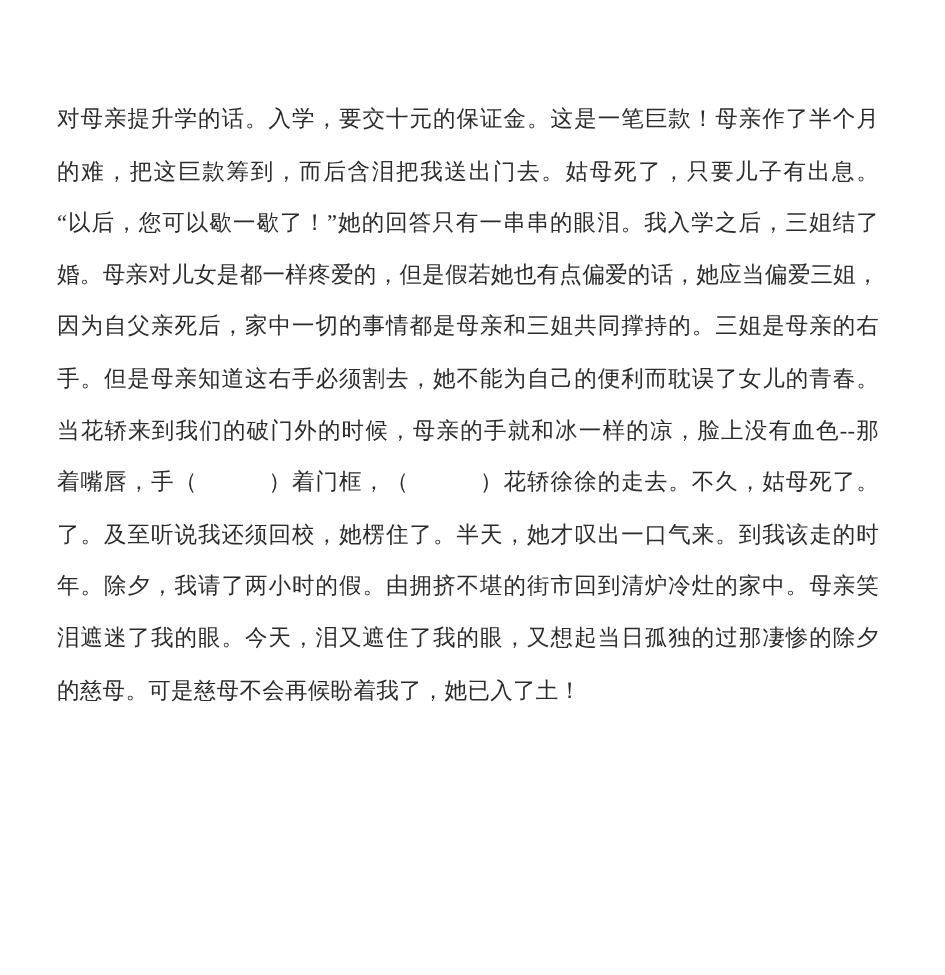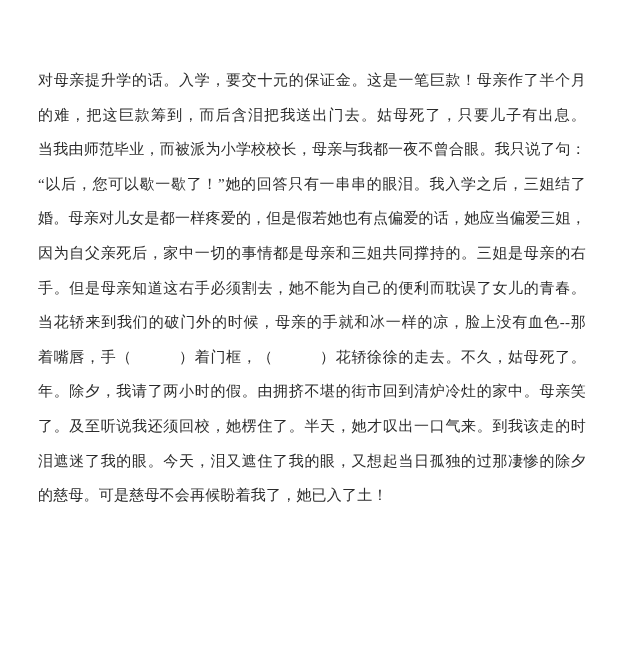--- a/index.html
+++ b/index.html
@@ -39,25 +39,24 @@
     text-align-last: left;
   }
 </style>
 </head>
 <body>
 
 <div class="page">
   <div class="text-body">
     <div class="text-line">对母亲提升学的话。入学，要交十元的保证金。这是一笔巨款！母亲作了半个月</div>
     <div class="text-line">的难，把这巨款筹到，而后含泪把我送出门去。姑母死了，只要儿子有出息。</div>
-    <div class="text-line">当我由师范毕业，而被派为小学校校长，母亲与我都一夜不曾合眼。我只说了句：</div>
     <div class="text-line">“以后，您可以歇一歇了！”她的回答只有一串串的眼泪。我入学之后，三姐结了</div>
     <div class="text-line">婚。母亲对儿女是都一样疼爱的，但是假若她也有点偏爱的话，她应当偏爱三姐，</div>
     <div class="text-line">因为自父亲死后，家中一切的事情都是母亲和三姐共同撑持的。三姐是母亲的右</div>
     <div class="text-line">手。但是母亲知道这右手必须割去，她不能为自己的便利而耽误了女儿的青春。</div>
     <div class="text-line">当花轿来到我们的破门外的时候，母亲的手就和冰一样的凉，脸上没有血色--那</div>
     <div class="text-line">着嘴唇，手（　　　）着门框，（　　　）花轿徐徐的走去。不久，姑母死了。</div>
+    <div class="text-line">了。及至听说我还须回校，她楞住了。半天，她才叹出一口气来。到我该走的时</div>
     <div class="text-line">年。除夕，我请了两小时的假。由拥挤不堪的街市回到清炉冷灶的家中。母亲笑</div>
-    <div class="text-line">了。及至听说我还须回校，她楞住了。半天，她才叹出一口气来。到我该走的时</div>
     <div class="text-line">泪遮迷了我的眼。今天，泪又遮住了我的眼，又想起当日孤独的过那凄惨的除夕</div>
     <div class="text-line">的慈母。可是慈母不会再候盼着我了，她已入了土！</div>
   </div>
 </div>
 
 </body></html>

